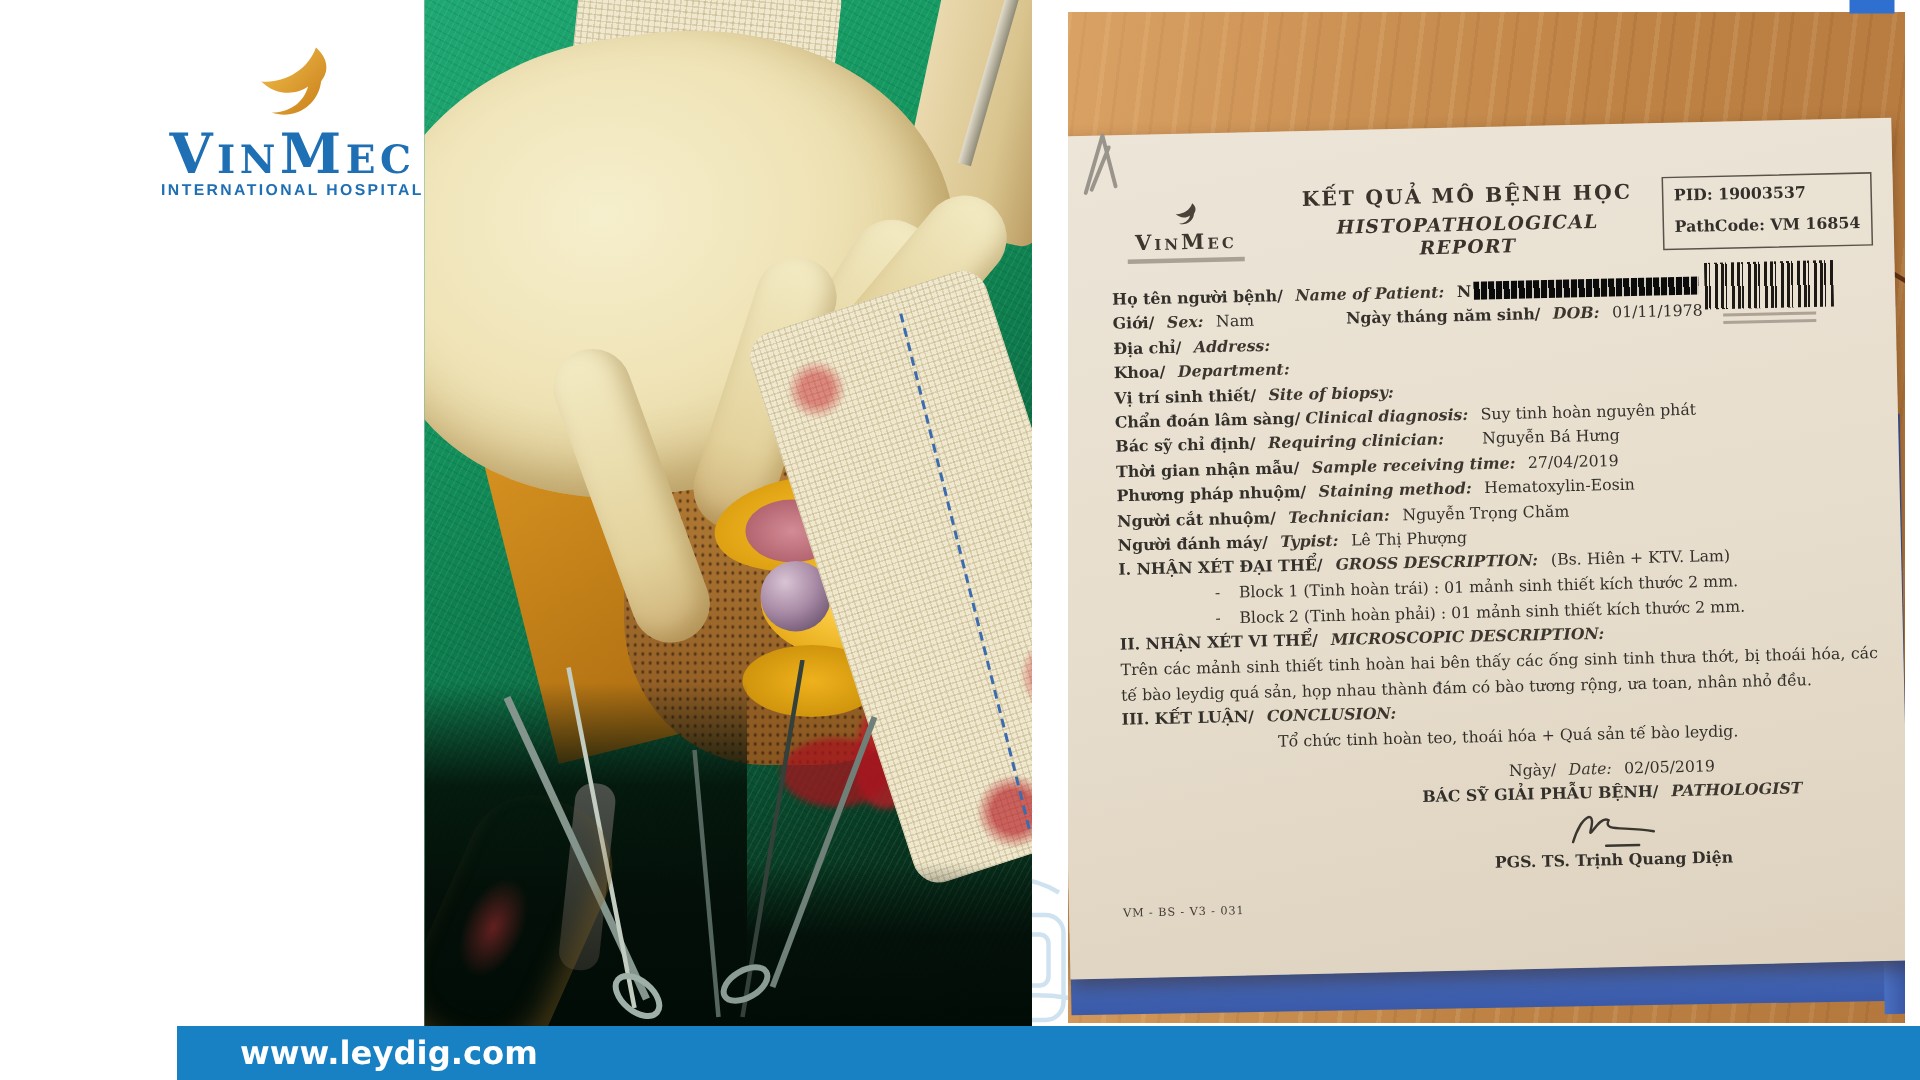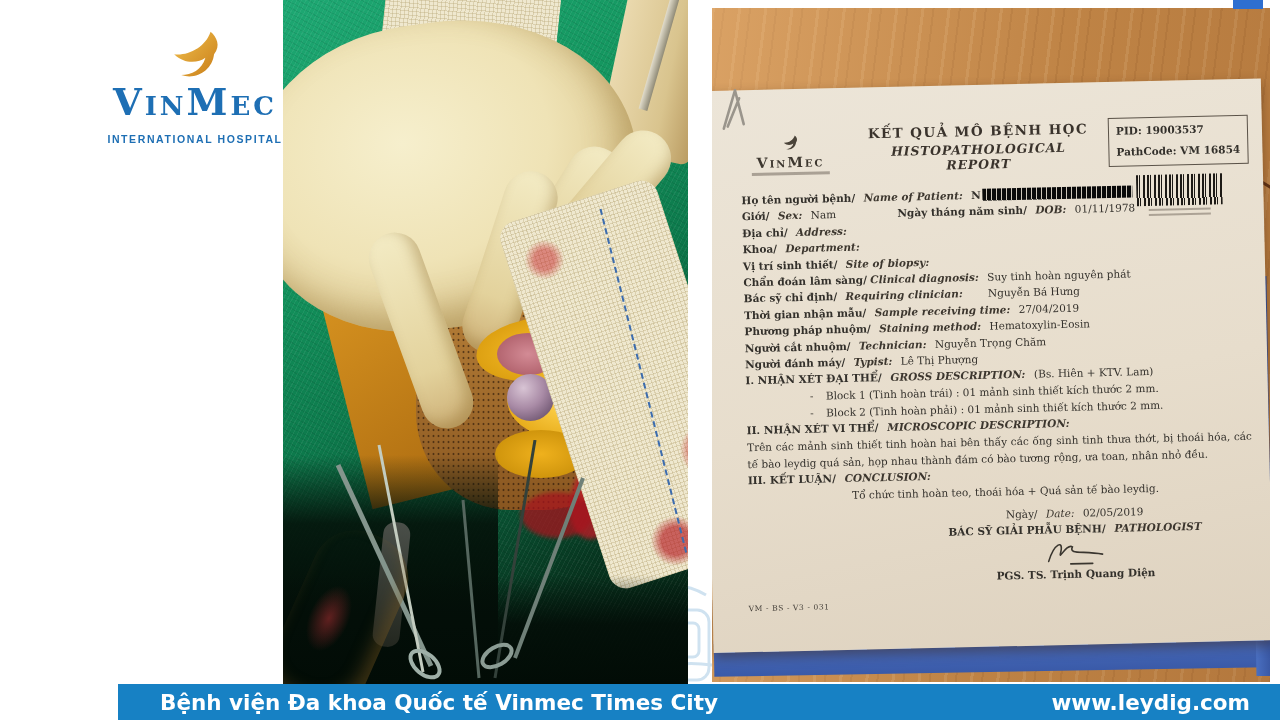--- a/index.html
+++ b/index.html
@@ -4,21 +4,21 @@
 <style>
   html,body{margin:0;padding:0;background:#ffffff;}
   .slide{position:relative;width:1280px;height:720px;overflow:hidden;background:#ffffff;
          font-family:"Liberation Sans",sans-serif;}
 
   
   .brand{position:absolute;left:95px;top:30px;width:200px;text-align:center;z-index:2;}
   .brand .swan{display:block;margin:0 auto 2px auto;}
   .brand-name{font-family:"DejaVu Serif","Liberation Serif",serif;font-variant:small-caps;
               font-weight:600;font-size:37px;letter-spacing:3px;color:#1e6fb4;line-height:1;}
-  .brand-sub{font-size:10.5px;letter-spacing:1.6px;color:#1e6fb4;margin-top:12px;font-weight:bold;}
+  .brand-sub{font-size:10.5px;letter-spacing:1.6px;color:#1e6fb4;margin-top:0;font-weight:bold;}
 
   
   .watermark{position:absolute;left:628px;top:535px;z-index:1;opacity:.55;}
 
   
   .photo{position:absolute;overflow:hidden;z-index:2;}
   .photo>*{position:absolute;}
 
   
   .photo-surgery{left:283px;top:0;width:405px;height:684px;background:#0d7a4c;}
@@ -362,17 +362,16 @@
         <div class="sign-name">PGS. TS. Trịnh Quang Diện</div>
       </div>
 
       <div class="form-code">VM - BS - V3 - 031</div>
     </div>
   </div>
 
   <div class="blue-tab"></div>
 
   <div class="footer">
-    <div class="footer-left">Bệnh viện Đa khoa Quốc tế Vinmec Times City</div>
     <div class="footer-right">www.leydig.com</div>
   </div>
 
 </div>
 
 </body></html>

